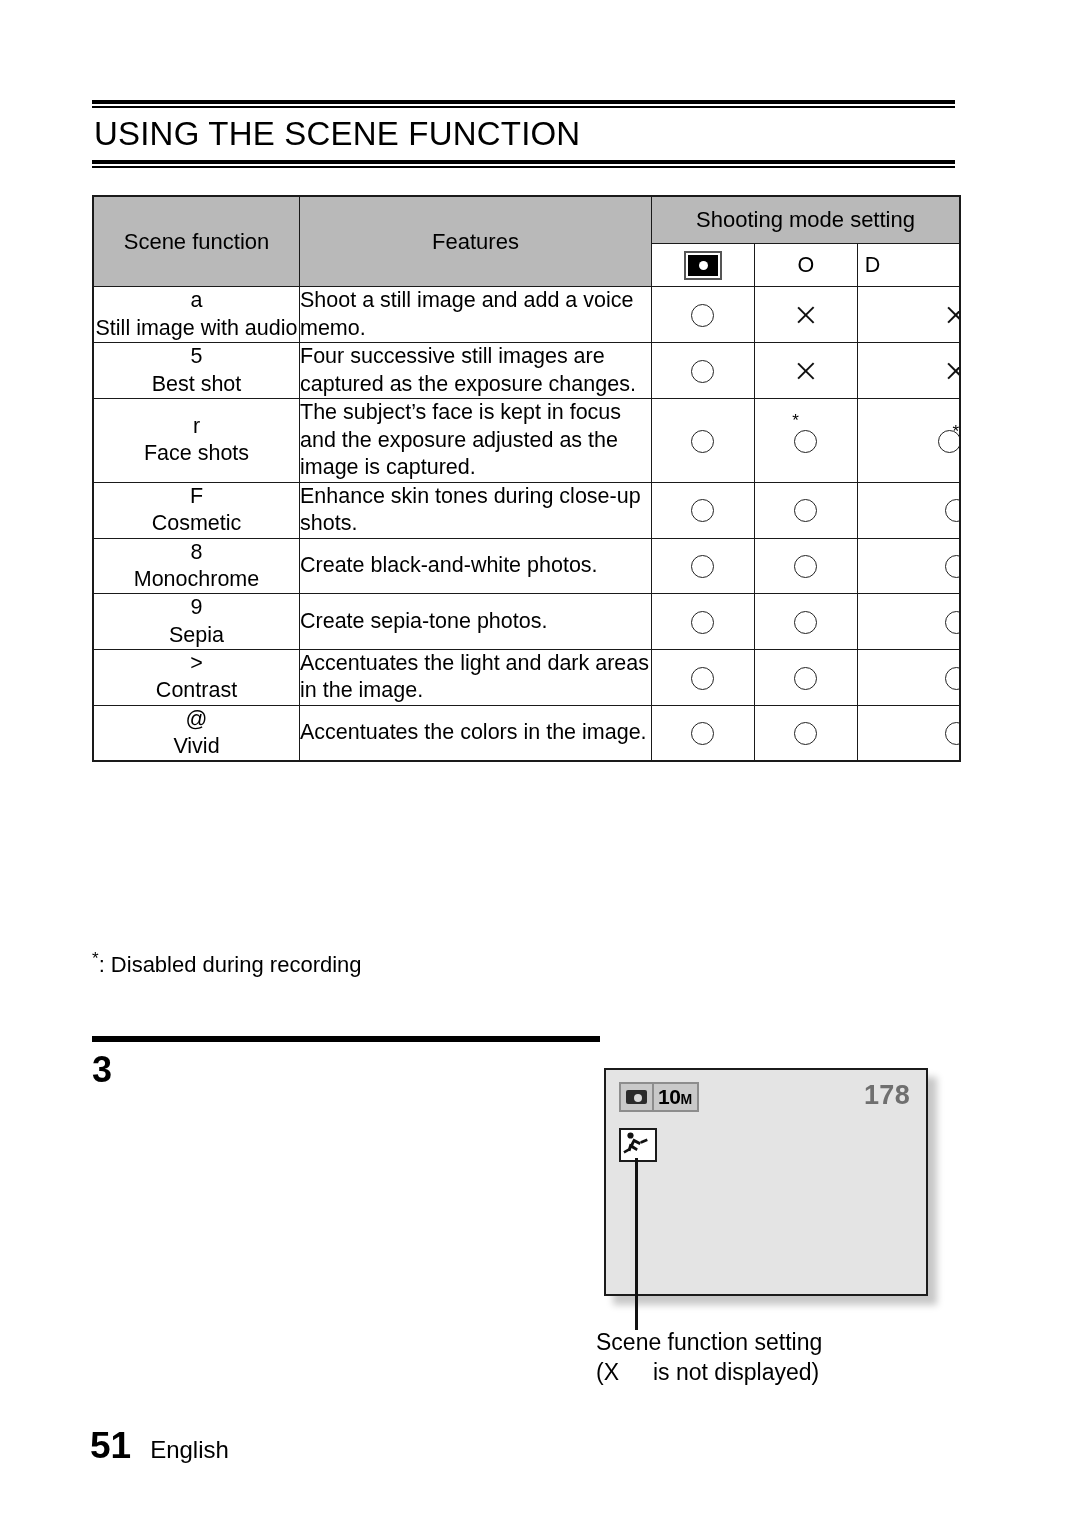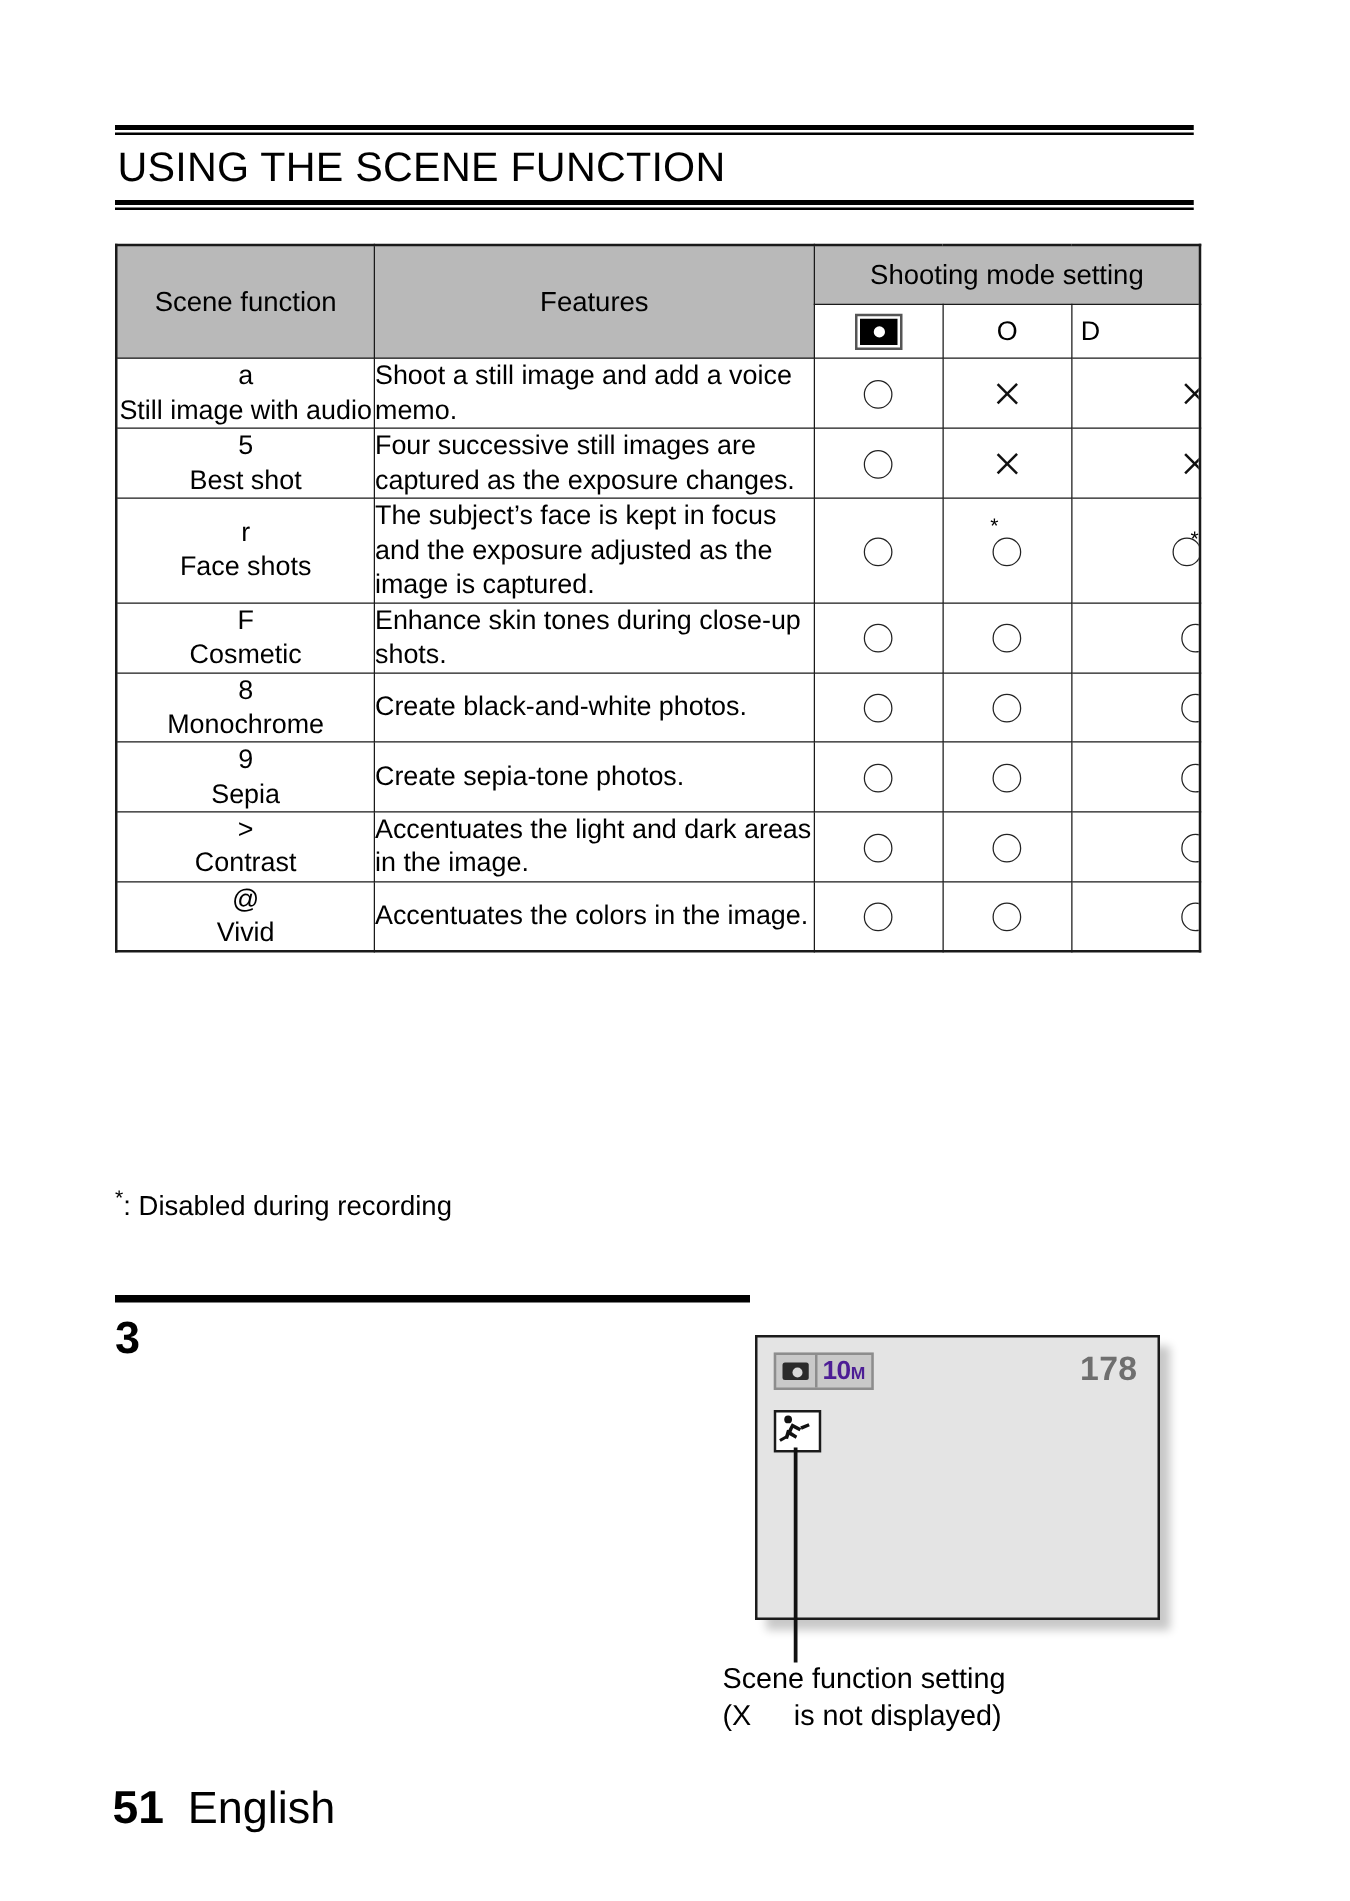--- a/index.html
+++ b/index.html
@@ -285,21 +285,21 @@
     position: absolute;
     left: 13px; top: 10px;
     width: 8px; height: 8px;
     border-radius: 50%;
     background: #d9d9d9;
   }
   .badge-res .res {
     padding: 0 5px 0 4px;
     font-size: 21px;
     font-weight: bold;
-    color: #4c1d95;
+    color: #000000;
     line-height: 26px;
     letter-spacing: -0.4px;
   }
   .badge-res .res .m {
     font-size: 14px;
   }
   .shot-count {
     position: absolute;
     right: 16px; top: 10px;
     font-size: 27px;
@@ -318,21 +318,21 @@
   .leader {
     position: absolute;
     left: 29px;
     top: 88px;
     width: 3px;
     height: 172px;
     background: #111;
   }
   .caption {
     position: absolute;
-    left: 578px;
+    left: 596px;
     top: 1328px;
     font-size: 23px;
     line-height: 1.30;
     white-space: nowrap;
   }
   .caption .gapx { display: inline-block; width: 34px; }
 
   
   .footer {
     position: absolute;
@@ -340,21 +340,21 @@
     top: 1425px;
     display: flex;
     align-items: baseline;
   }
   .footer .pg {
     font-size: 37px;
     font-weight: bold;
     margin-right: 19px;
   }
   .footer .lang {
-    font-size: 36px;
+    font-size: 24px;
     text-align: center;
   }
 </style>
 </head>
 <body>
 
 <div class="page">
 
   <div class="head-block">
     <div class="rule-double"></div>

